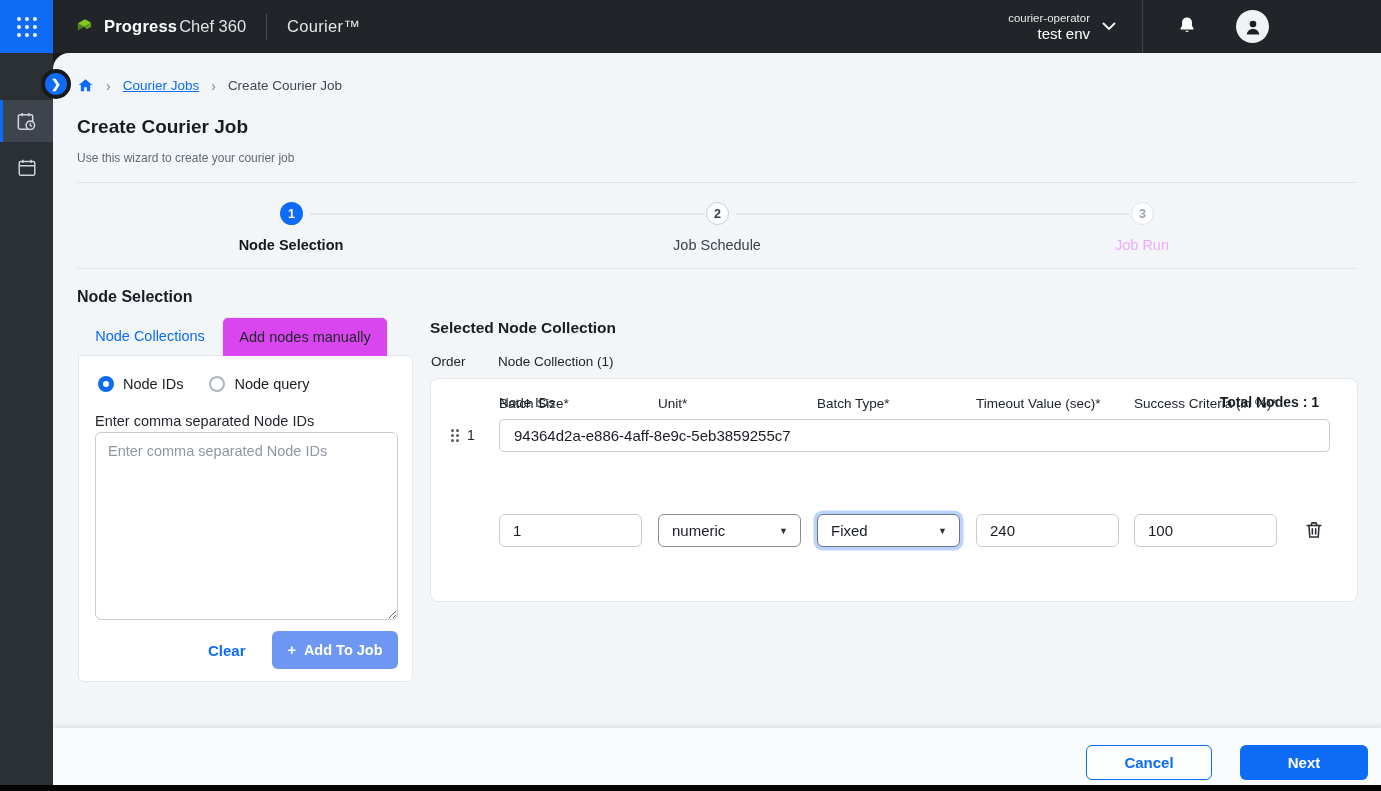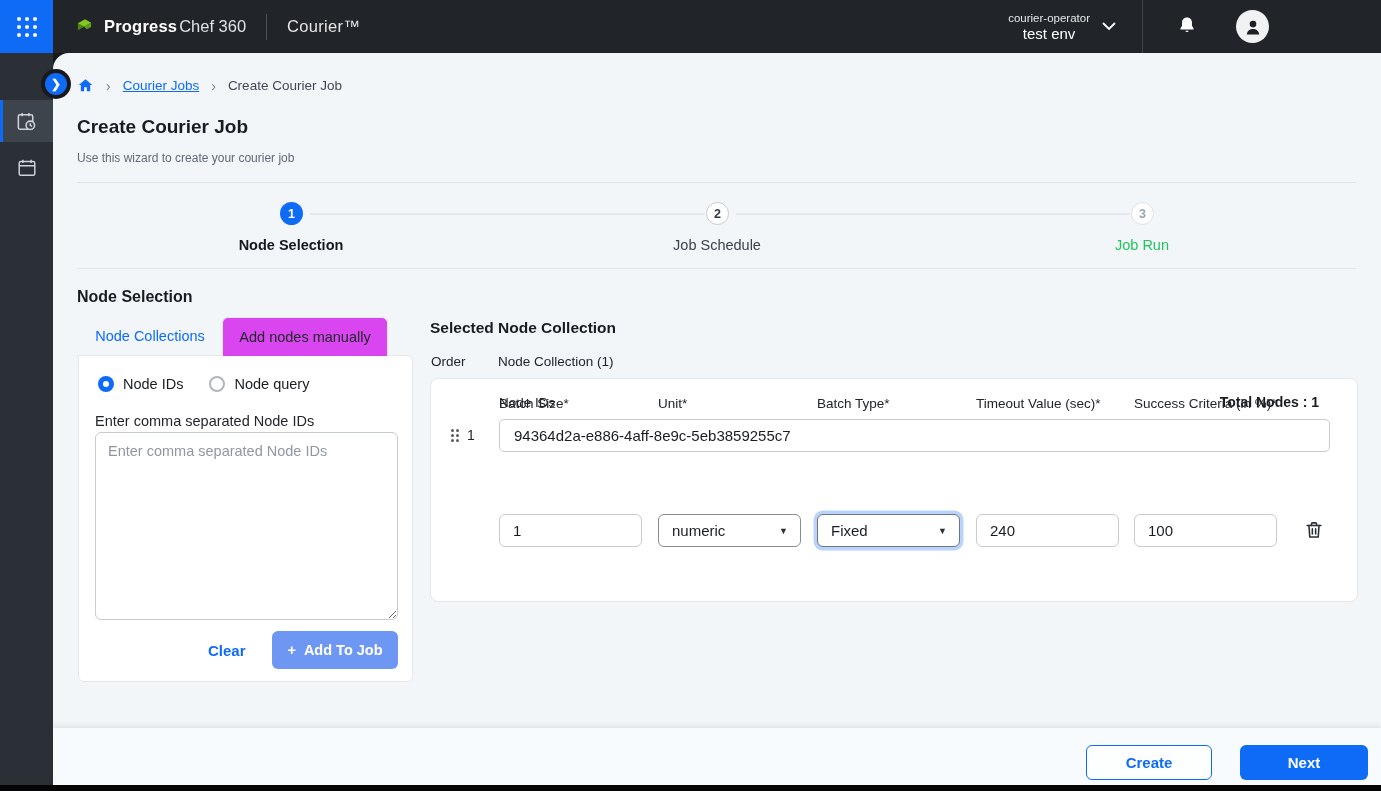--- a/index.html
+++ b/index.html
@@ -11,21 +11,21 @@
   .app-launcher { position:absolute; left:0; top:0; width:53px; height:53px; background:#0d6bf5; display:flex; align-items:center; justify-content:center; cursor:pointer; }
   .grid-dots { display:grid; grid-template-columns:repeat(3,4px); grid-template-rows:repeat(3,4px); gap:4px; }
   .grid-dots i { width:4px; height:4px; border-radius:50%; background:#fff; }
   .brand { position:absolute; left:75px; top:0; height:53px; display:flex; align-items:center; gap:10px; }
   .brand-logo { width:19px; height:19px; }
   .brand-progress { color:#fff; font-weight:700; font-size:16.5px; letter-spacing:.2px; }
   .brand-chef { color:#dfe2e5; font-weight:400; font-size:16.5px; margin-left:2px; }
   .brand-divider { width:1px; height:26px; background:#4a5056; margin:0 10px; }
   .brand-product { color:#e5e5e5; font-weight:400; font-size:16.5px; letter-spacing:.3px; }
   .account { position:absolute; right:265px; top:0; height:53px; display:flex; align-items:center; gap:12px; }
-  .account-text { text-align:center; color:#fff; }
+  .account-text { text-align:right; color:#fff; }
   .account-org { font-size:11.5px; color:#e6e8ea; line-height:14px; }
   .account-env { font-size:15px; color:#fff; line-height:18px; }
   .chevron-down svg { display:block; }
   .topbar-divider { position:absolute; right:238px; top:0; width:1px; height:53px; background:#3f444a; }
   .bell { position:absolute; right:183px; top:15px; width:22px; height:22px; cursor:pointer; }
   .avatar { position:absolute; right:112px; top:10px; width:33px; height:33px; border-radius:50%; background:#f1f2f4; display:flex; align-items:center; justify-content:center; cursor:pointer; }
 
   
   .sidebar { position:absolute; left:0; top:53px; width:53px; height:732px; background:#2b3036; z-index:10; }
   .side-item { position:relative; width:53px; height:42px; display:flex; align-items:center; justify-content:center; color:#ced3d9; cursor:pointer; }
@@ -54,21 +54,21 @@
   .stepper { position:absolute; left:0; top:0; width:100%; z-index:18; }
   .step-line { position:absolute; top:213px; height:2px; background:#e4e8ec; }
   .line-1 { left:310px; width:395px; } .line-2 { left:736px; width:394px; }
   .step-circle { position:absolute; top:202px; width:23px; height:23px; border-radius:50%; display:flex; align-items:center; justify-content:center; font-size:12.5px; font-weight:600; cursor:pointer; }
   .step-label { position:absolute; top:237px; width:220px; text-align:center; font-size:14.5px; }
   .c1 { left:280px; background:#0d6bf5; color:#fff; }
   .c2 { left:706px; background:#fff; color:#333b46; border:1px solid #c6ccd4; }
   .c3 { left:1131px; background:#fff; color:#9aa4b0; border:1px solid #dde2e8; }
   .l1 { left:181px; font-weight:700; color:#15191e; }
   .l2 { left:607px; font-weight:400; color:#3a424d; }
-  .l3 { left:1032px; font-weight:400; color:#22c55e; }
+  .l3 { left:1032px; font-weight:400; color:#f0abfc; }
 
   .section-heading { position:absolute; left:77px; top:288px; font-size:16px; font-weight:700; color:#191d23; z-index:18; }
 
   
   .tab-inactive { position:absolute; left:78px; top:317px; width:144px; height:37px; display:flex; align-items:center; justify-content:center; color:#0d6bf5; font-size:14.5px; font-weight:500; cursor:pointer; z-index:18; }
   .tab-active { position:absolute; left:222px; top:317px; width:166px; height:39px; background:#d946ef; border:1px solid #e4e8ed; border-bottom:none; border-radius:6px 6px 0 0; display:flex; align-items:center; justify-content:center; color:#22262c; font-size:14.5px; cursor:pointer; z-index:20; }
   .left-panel { position:absolute; left:78px; top:355px; width:335px; height:327px; background:#fff; border:1px solid #e4e8ed; border-radius:0 6px 6px 6px; z-index:19; }
   .radio-row { position:absolute; left:19px; top:20px; display:flex; align-items:center; gap:26px; }
   .radio-opt { display:flex; align-items:center; gap:9px; cursor:pointer; }
   .radio { width:16px; height:16px; border-radius:50%; position:relative; }
@@ -292,18 +292,18 @@
       <svg viewBox="0 0 24 24" fill="none" stroke="currentColor" stroke-width="1.7" stroke-linecap="round">
         <path d="M4.5 7h15"></path>
         <path d="M9.2 7V5.4a1.2 1.2 0 0 1 1.2-1.2h3.2a1.2 1.2 0 0 1 1.2 1.2V7"></path>
         <path d="M6.5 7l.9 12.6h9.2L17.5 7"></path>
         <path d="M10.2 10.8v5.6M13.8 10.8v5.6"></path>
       </svg>
     </button>
   </div>
 
   <div class="footer">
-    <button class="cancel-btn">Create</button>
+    <button class="cancel-btn">Cancel</button>
     <button class="next-btn">Next</button>
   </div>
 
   <div class="bottom-strip"></div>
 </div>
 
 </body></html>

